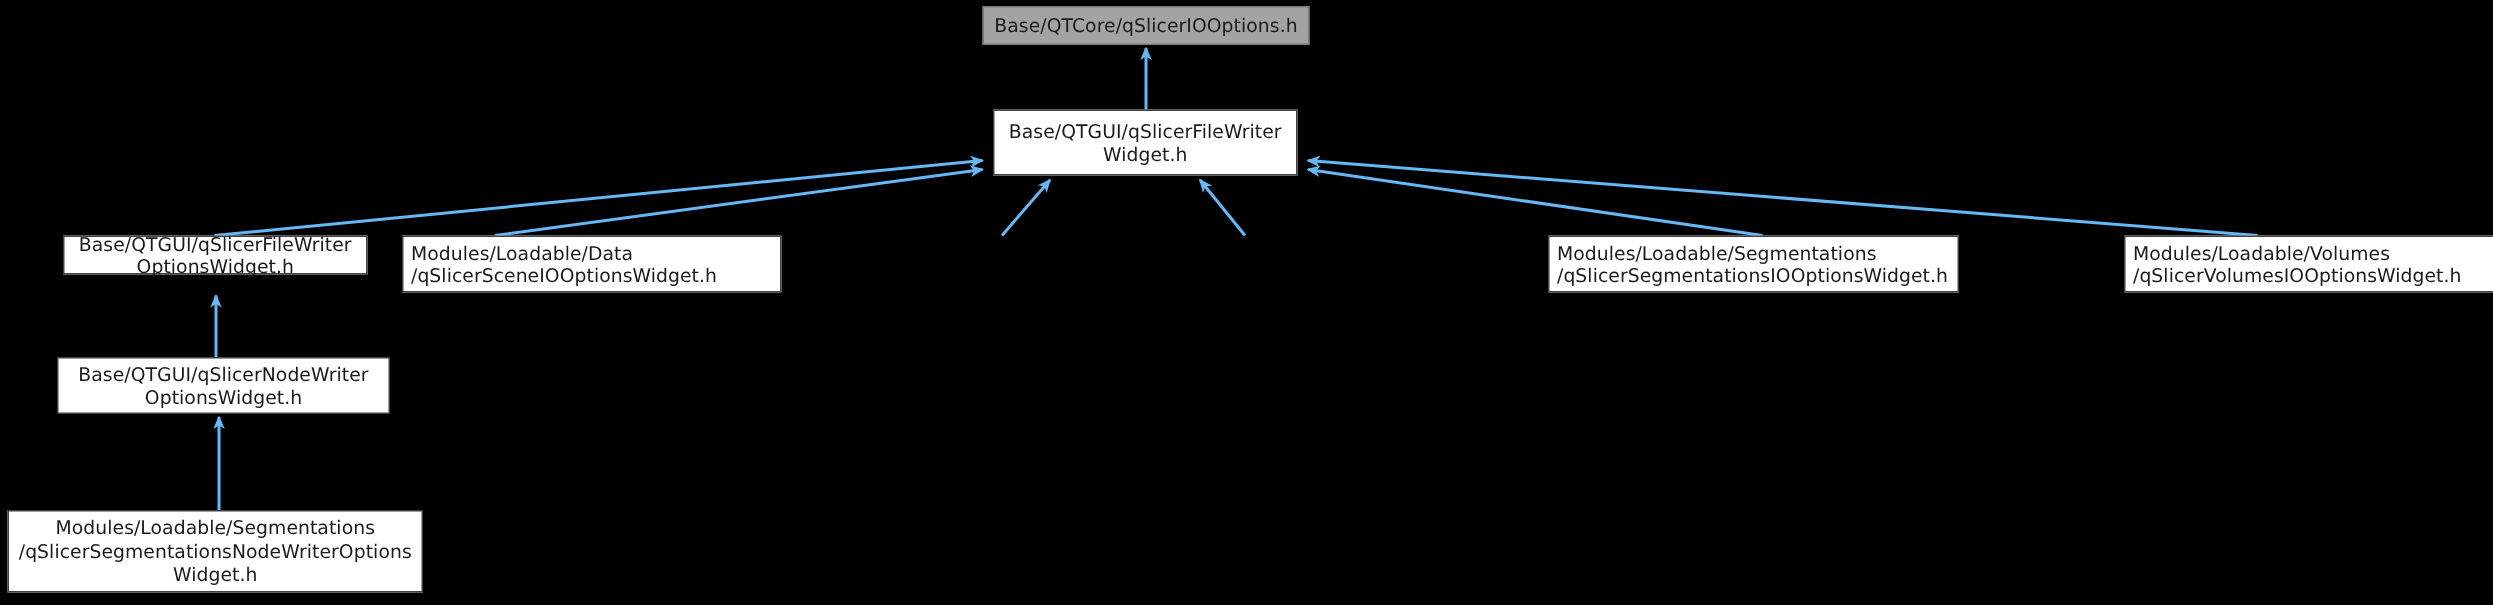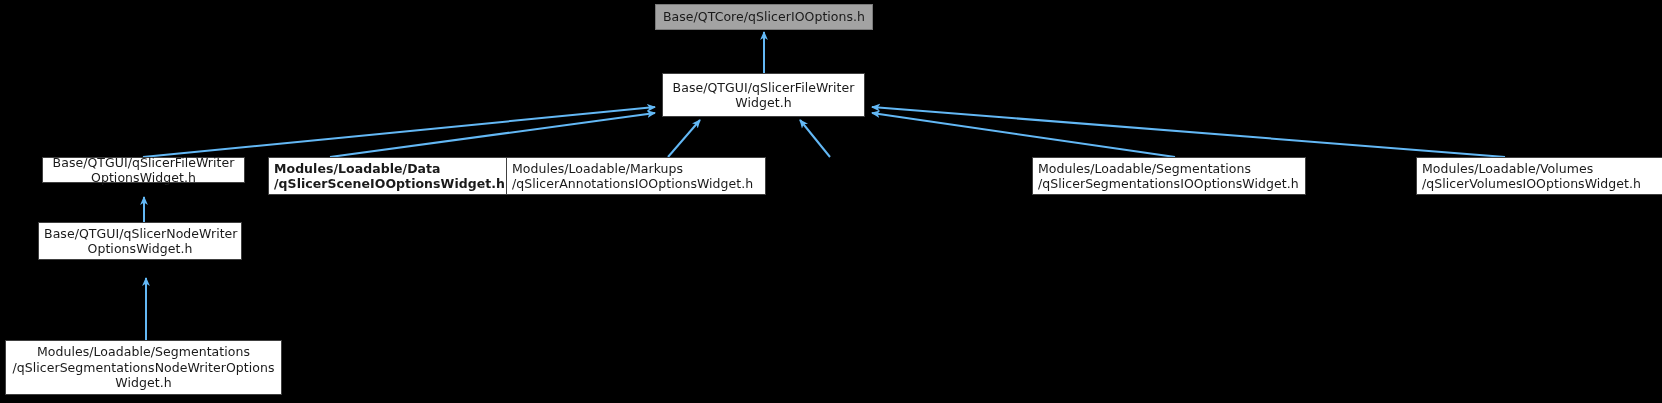--- a/index.html
+++ b/index.html
@@ -82,42 +82,38 @@
   <div class="node center" style="left:662px;top:73px;width:203px;height:44px;">
     <span class="label">Base/QTGUI/qSlicerFileWriter
 Widget.h</span>
   </div>
 
   <div class="node center" style="left:42px;top:157px;width:203px;height:26px;">
     <span class="label">Base/QTGUI/qSlicerFileWriter
 OptionsWidget.h</span>
   </div>
 
-  <div class="node left" style="left:268px;top:157px;width:253px;height:38px;font-weight:bold;">
+  <div class="node left" style="left:268px;top:157px;width:253px;height:38px;">
     <span class="label">Modules/Loadable/Data
 /qSlicerSceneIOOptionsWidget.h</span>
   </div>
 
-  <div class="node left" style="left:506px;top:157px;width:260px;height:38px;">
-    <span class="label">Modules/Loadable/Markups
-/qSlicerAnnotationsIOOptionsWidget.h</span>
-  </div>
 
 
   <div class="node left" style="left:1032px;top:157px;width:274px;height:38px;">
     <span class="label">Modules/Loadable/Segmentations
 /qSlicerSegmentationsIOOptionsWidget.h</span>
   </div>
 
   <div class="node left" style="left:1406px;top:157px;width:279px;height:38px;margin-left:10px;">
     <span class="label">Modules/Loadable/Volumes
 /qSlicerVolumesIOOptionsWidget.h</span>
   </div>
 
-  <div class="node center" style="left:38px;top:222px;width:204px;height:38px;">
+  <div class="node center" style="left:38px;top:238px;width:222px;height:38px;">
     <span class="label">Base/QTGUI/qSlicerNodeWriter
 OptionsWidget.h</span>
   </div>
 
   <div class="node center" style="left:5px;top:340px;width:277px;height:55px;">
     <span class="label">Modules/Loadable/Segmentations
 /qSlicerSegmentationsNodeWriterOptions
 Widget.h</span>
   </div>
 

